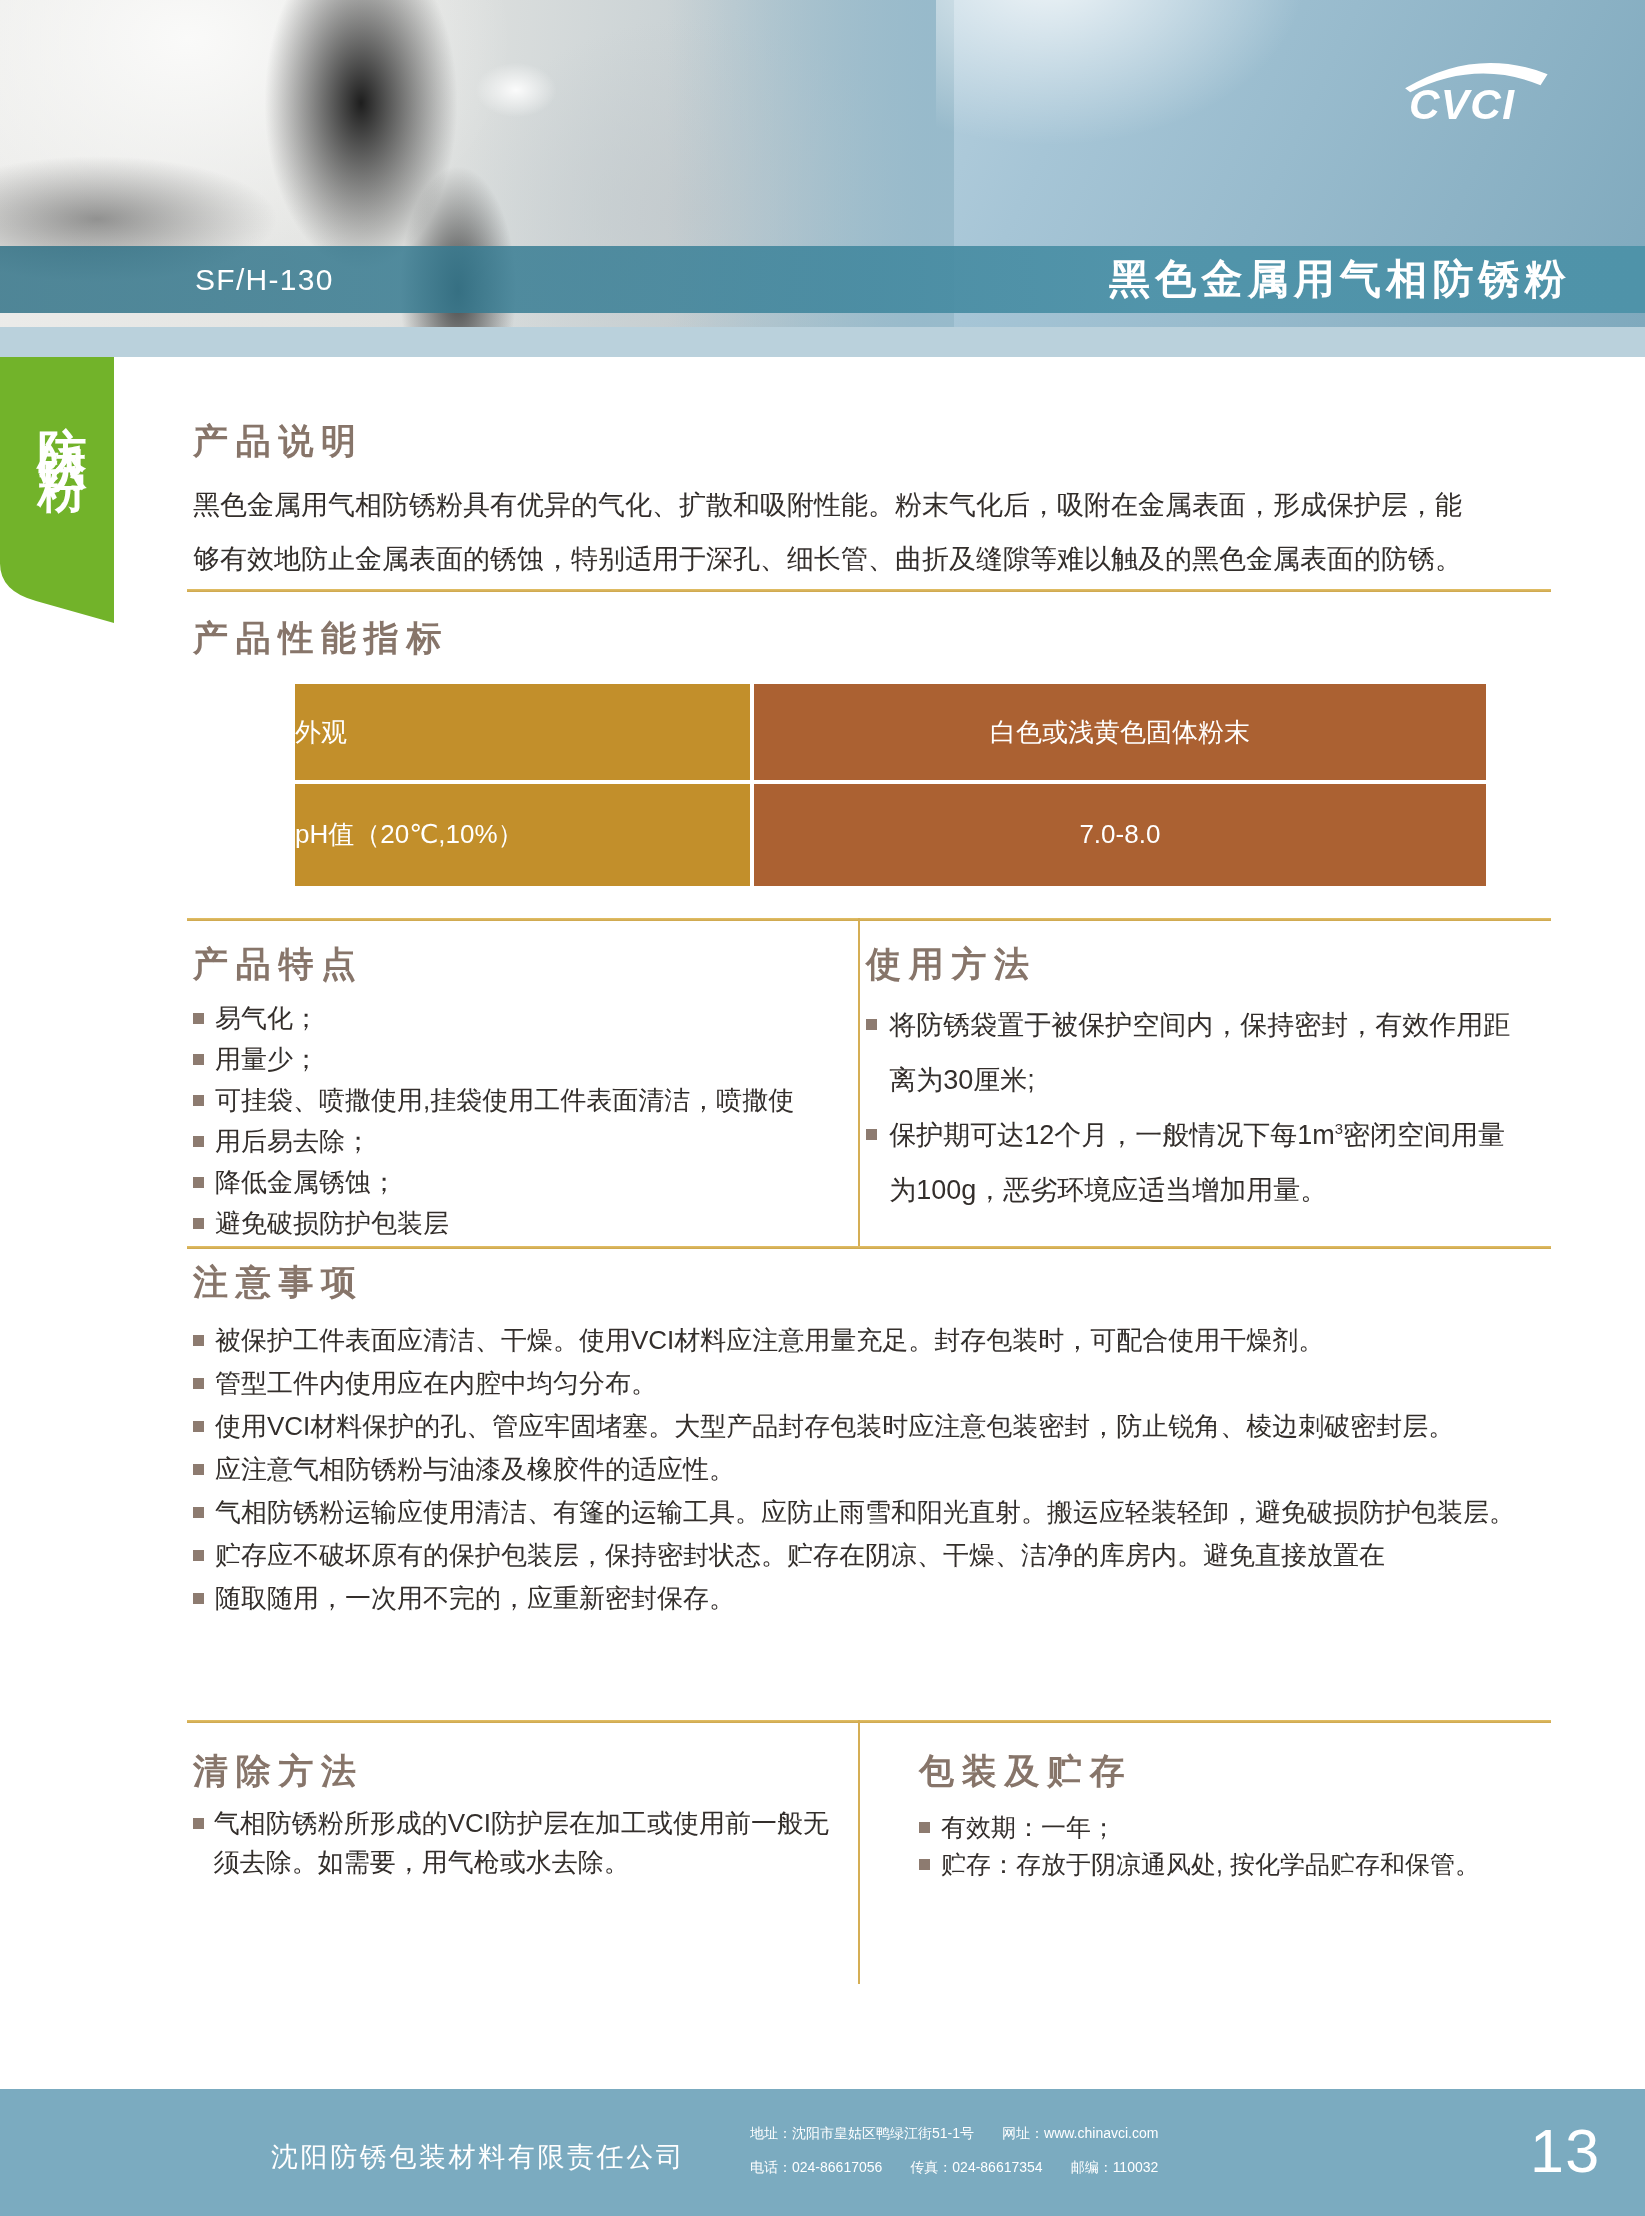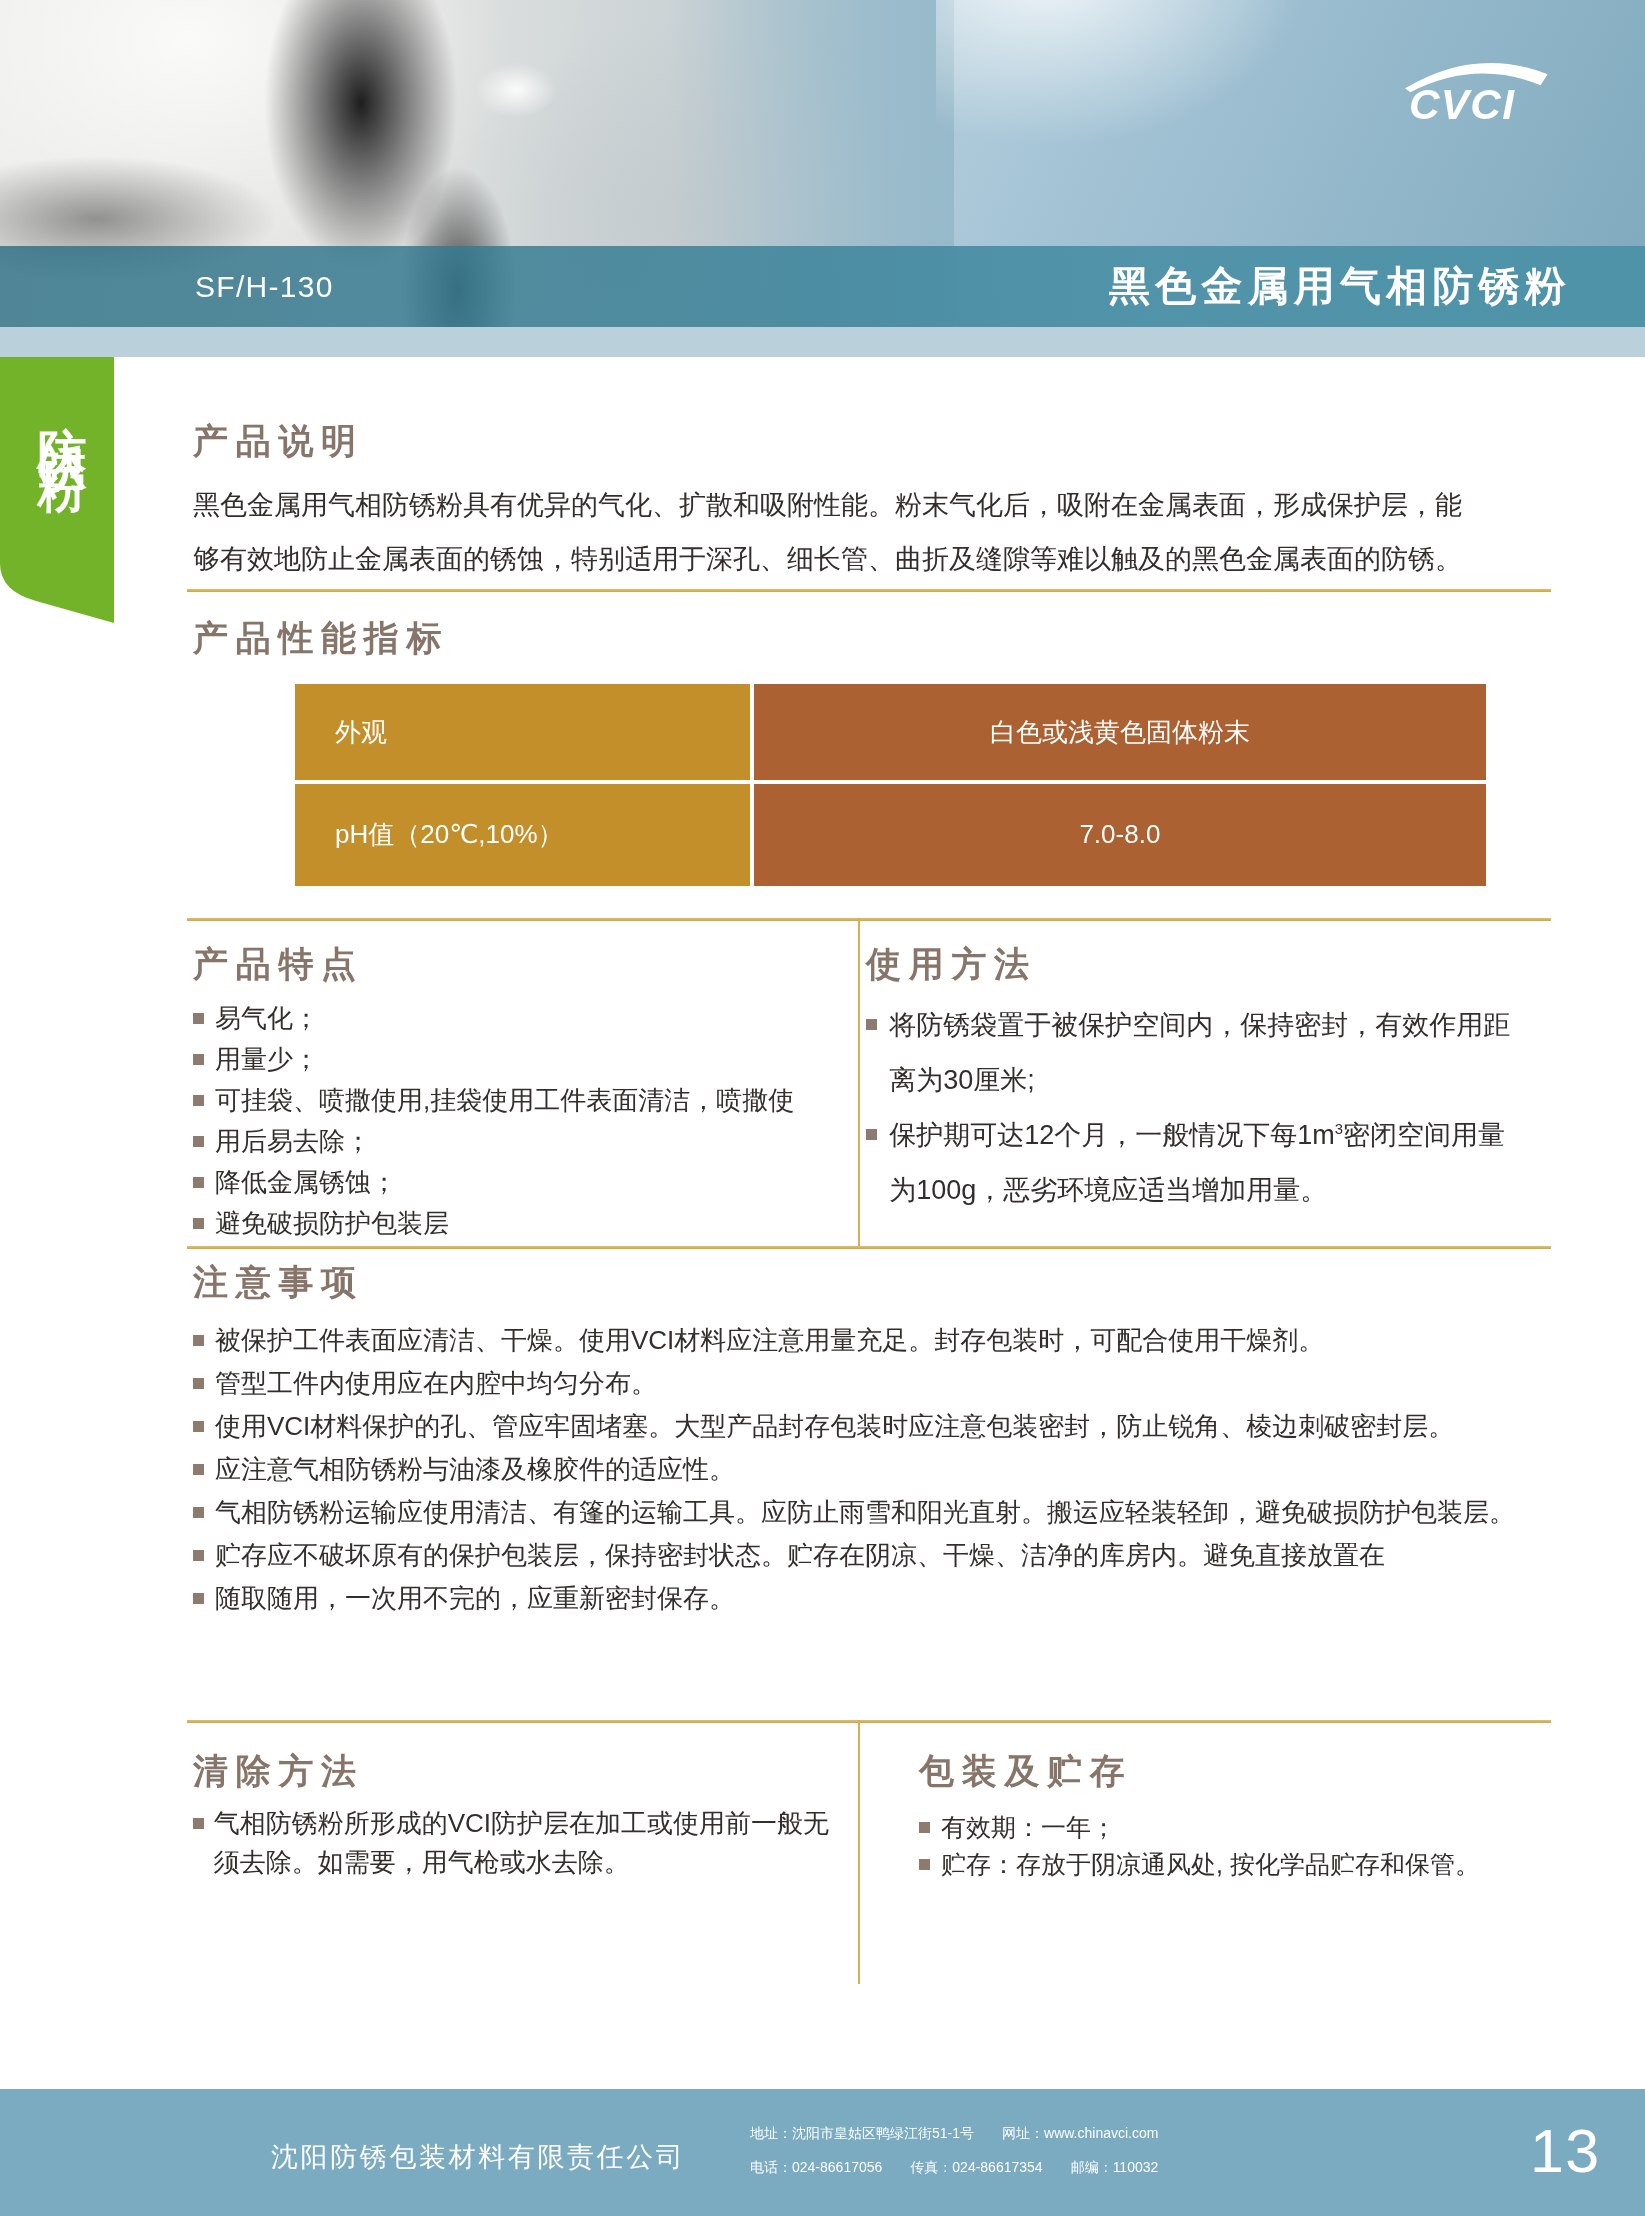--- a/index.html
+++ b/index.html
@@ -17,21 +17,21 @@
       radial-gradient(ellipse 97px 206px at 458px 290px, rgba(25,25,25,.8), rgba(25,25,25,0) 60%),
       radial-gradient(ellipse 277px 97px at 97px 219px, rgba(55,55,55,.5), rgba(55,55,55,0) 65%),
       radial-gradient(ellipse 58px 39px at 516px 90px, rgba(255,255,255,.9), rgba(255,255,255,0) 70%),
       radial-gradient(ellipse 335px 271px at 696px 213px, rgba(195,202,205,.9), rgba(195,202,205,0) 72%),
       radial-gradient(ellipse 464px 335px at 187px 39px, rgba(251,251,250,.95), rgba(251,251,250,0) 70%),
       linear-gradient(95deg,#ececea 0%,#e1e2e0 42%,#c8d1d4 72%,#9fbcca 100%); }
   .hero-photo::after { content:""; position:absolute; inset:0;
     background:linear-gradient(90deg, rgba(159,190,206,0) 70%, rgba(151,186,203,.95) 97%); }
   .hero-shine { position:absolute; top:0; right:0; width:709px; height:327px;
     background:radial-gradient(ellipse 413px 277px at 16% -8%, rgba(255,255,255,.8), rgba(255,255,255,0) 62%); }
-  .band { position:absolute; top:246px; left:0; width:1645px; height:81px;
+  .band { position:absolute; top:246px; left:0; width:1645px; height:67px;
     display:flex; align-items:center; justify-content:space-between;
     padding:0 74px 0 195px; box-sizing:border-box;
     background:linear-gradient(90deg, rgba(40,108,130,.80) 0%, rgba(56,126,149,.84) 38%, rgba(79,147,169,.97) 70%, rgba(79,147,169,1) 100%); }
   .model { color:#fff; font-size:30px; letter-spacing:1.3px; }
   .page-title { color:#fff; font-size:41px; font-weight:bold; letter-spacing:5.2px; white-space:nowrap;margin-left:26px; }
   .strip { position:absolute; top:327px; left:0; width:1645px; height:30px; background:#bad1dc; }
   
   .logo { position:absolute; top:46px; left:1401px; width:152px; height:77px; }
   
   .tab-svg { position:absolute; top:357px; left:0; width:114px; height:266px; }
@@ -41,21 +41,21 @@
   .h2 { position:absolute; color:#87756a; font-size:35px; font-weight:bold; letter-spacing:7.7px; white-space:nowrap; }
   .para { position:absolute; left:193px; top:478px; width:1358px; font-size:27px; line-height:54px;
     text-align:justify; color:#332e2b; }
   .hr { position:absolute; left:187px; width:1364px; height:2.6px;
     background:linear-gradient(#e2bf66,#cda64d); }
   .vr { position:absolute; left:858px; width:1.9px; background:#d5ae55; }
   
   .spec-table { position:absolute; left:295px; top:684px; width:1191px;
     display:grid; grid-template-columns:455px 732px; grid-template-rows:96px 102px; gap:3.9px; }
   .cell { display:flex; align-items:center; color:#ffffff; font-size:26px; }
-  .cell-name { background:#c28f2b; padding-left:40px; }
+  .cell-name { background:#c28f2b; }
   .cell-value { background:#ab6132; justify-content:center; text-align:center; }
   
   .sq { width:11px; height:11px; background:#8d7b70; flex:none; }
   .li { display:flex; }
   .list { position:absolute; }
   .features-list { left:193px; top:998px; width:655px; font-size:26px; }
   .features-list .li { line-height:41px; }
   .features-list .sq { margin:15px 11px 0 0; }
   .usage-list { left:866px; top:998px; width:685px; font-size:27px; }
   .usage-list .li { line-height:55px; }

